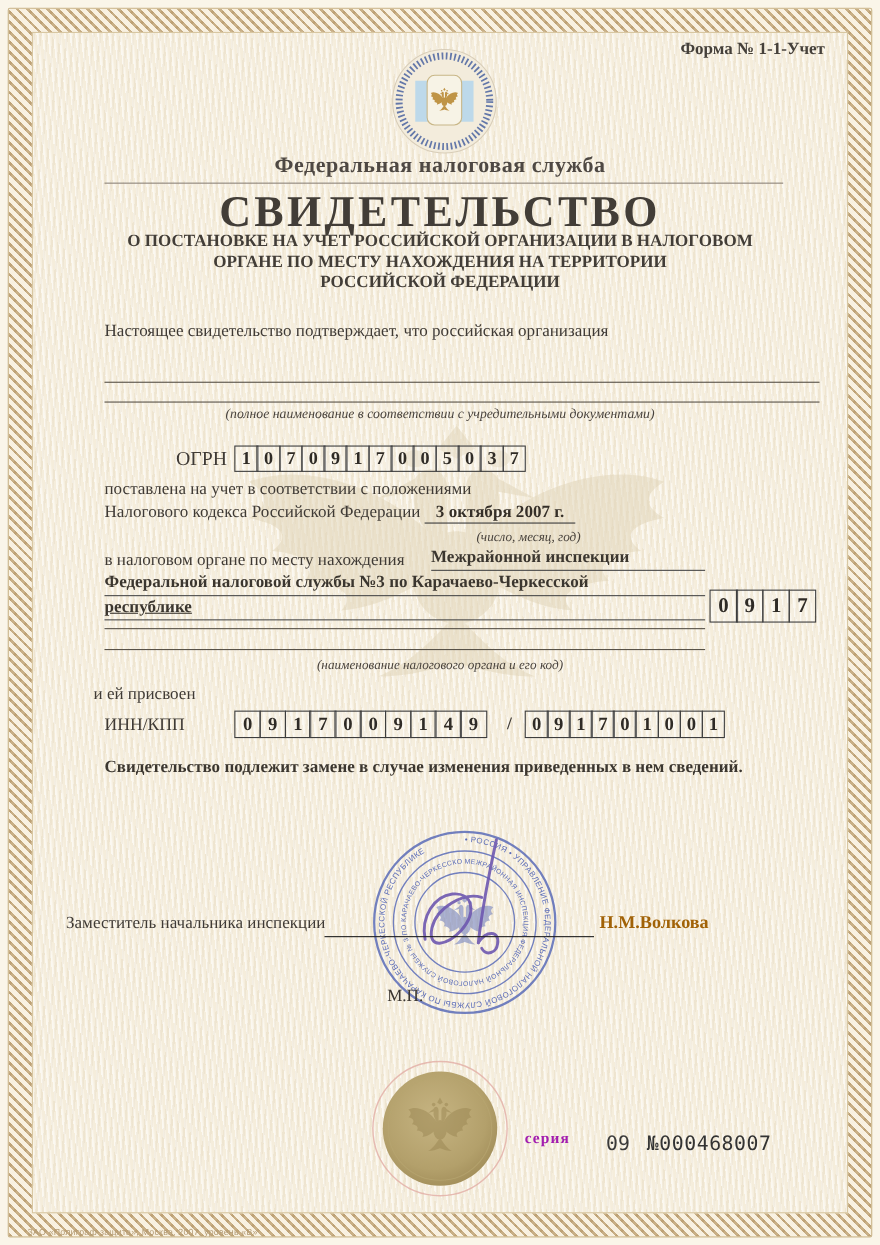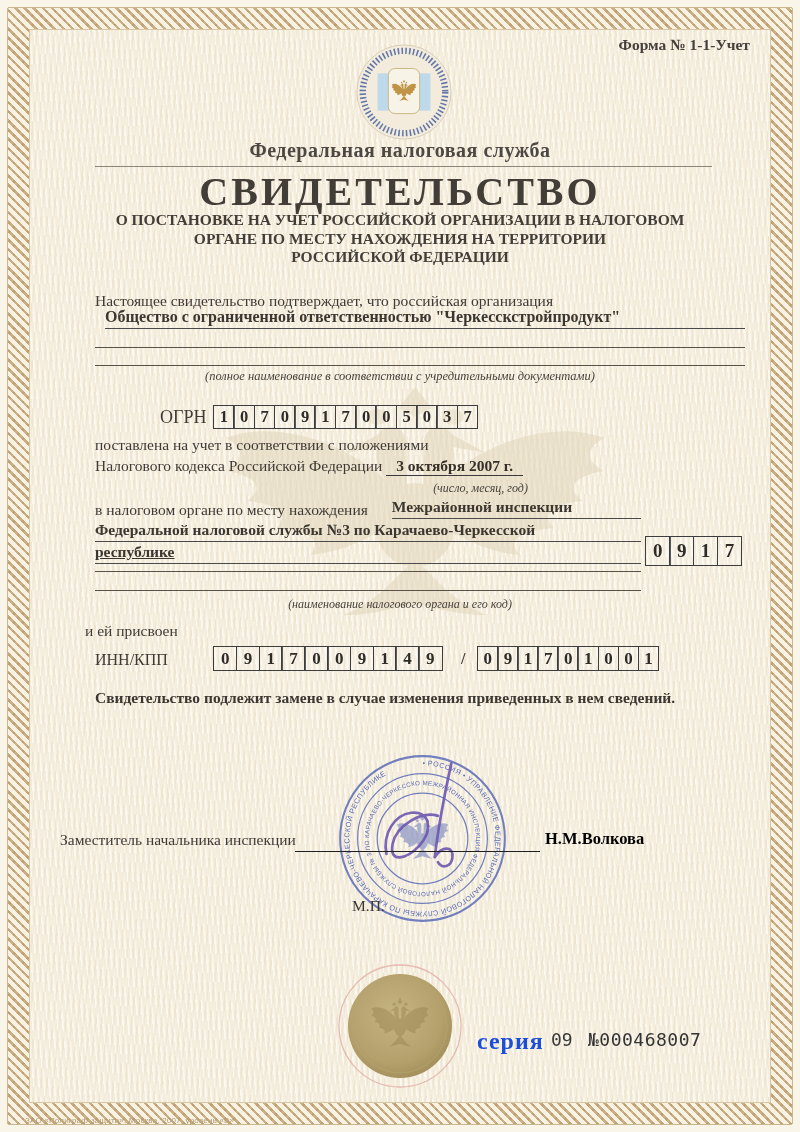--- a/index.html
+++ b/index.html
@@ -64,26 +64,26 @@
   .innkpp-label{left:95px;top:651px;font-size:16px;}
   .inn-cells{left:213px;top:646px;}
   .inn-cells .cell{width:24.4px;height:25px;font-size:17px;}
   .slash{left:461px;top:650px;font-weight:bold;font-size:16px;}
   .kpp-cells{left:477px;top:646px;}
   .kpp-cells .cell{width:21.7px;height:25px;font-size:17px;}
   .replace-note{left:95px;top:689px;font-weight:bold;font-size:15.5px;color:#3b362f;}
 
   .signer-position{left:60px;top:831px;}
   .stamp{left:335px;top:751px;}
-  .signer-name{left:545px;top:829px;font-weight:bold;font-size:16.5px;color:#000000;}
+  .signer-name{left:545px;top:829px;font-weight:bold;font-size:16.5px;color:#a16207;}
   .sig-line{left:295px;top:851px;width:245px;border-top:1.6px solid #1f1f1f;}
   .mp{left:352px;top:897px;font-size:15.5px;color:#3a352f;}
 
   .gold-seal{left:336px;top:962px;}
-  .series-label{left:477px;top:1028px;font-weight:bold;font-size:24px;color:#1d4ed8;letter-spacing:1px;}
+  .series-label{left:477px;top:1028px;font-weight:bold;font-size:14px;color:#a21caf;letter-spacing:1px;}
   .series-value{left:551px;top:1029px;font-family:"DejaVu Sans Mono",monospace;font-size:18px;color:#3a3a3a;}
   .series-number{left:588px;top:1029px;font-family:"DejaVu Sans Mono",monospace;font-size:18px;color:#333;letter-spacing:.5px;}
   .printer-note{left:25px;top:1116px;font-size:8px;color:#b39b74;letter-spacing:.2px;font-family:"Liberation Sans",sans-serif;}
 
   .watermark{left:205px;top:360px;opacity:.5;}
 </style>
 </head>
 <body>
 
 <svg width="0" height="0" style="position:absolute">
@@ -119,21 +119,20 @@
   </svg>
 
   <div class="abs agency center">Федеральная налоговая служба</div>
   <div class="abs agency-rule"></div>
   <div class="abs doc-title center">СВИДЕТЕЛЬСТВО</div>
   <div class="abs doc-subtitle center">О ПОСТАНОВКЕ НА УЧЕТ РОССИЙСКОЙ ОРГАНИЗАЦИИ В НАЛОГОВОМ
 ОРГАНЕ  ПО МЕСТУ НАХОЖДЕНИЯ НА ТЕРРИТОРИИ
 РОССИЙСКОЙ ФЕДЕРАЦИИ</div>
 
   <div class="abs intro txt">Настоящее свидетельство подтверждает, что российская организация</div>
-  <div class="abs org-line"><span>Общество с ограниченной ответственностью "Черкесскстройпродукт"</span></div>
   <div class="abs rule rule-b1"></div>
   <div class="abs rule rule-b2"></div>
   <div class="abs caption cap1 center">(полное наименование в соответствии с учредительными документами)</div>
 
   <div class="abs ogrn-label txt">ОГРН</div>
   <div class="abs cells ogrn-cells">
       <span class="cell">1</span>
       <span class="cell">0</span>
       <span class="cell">7</span>
       <span class="cell">0</span>

